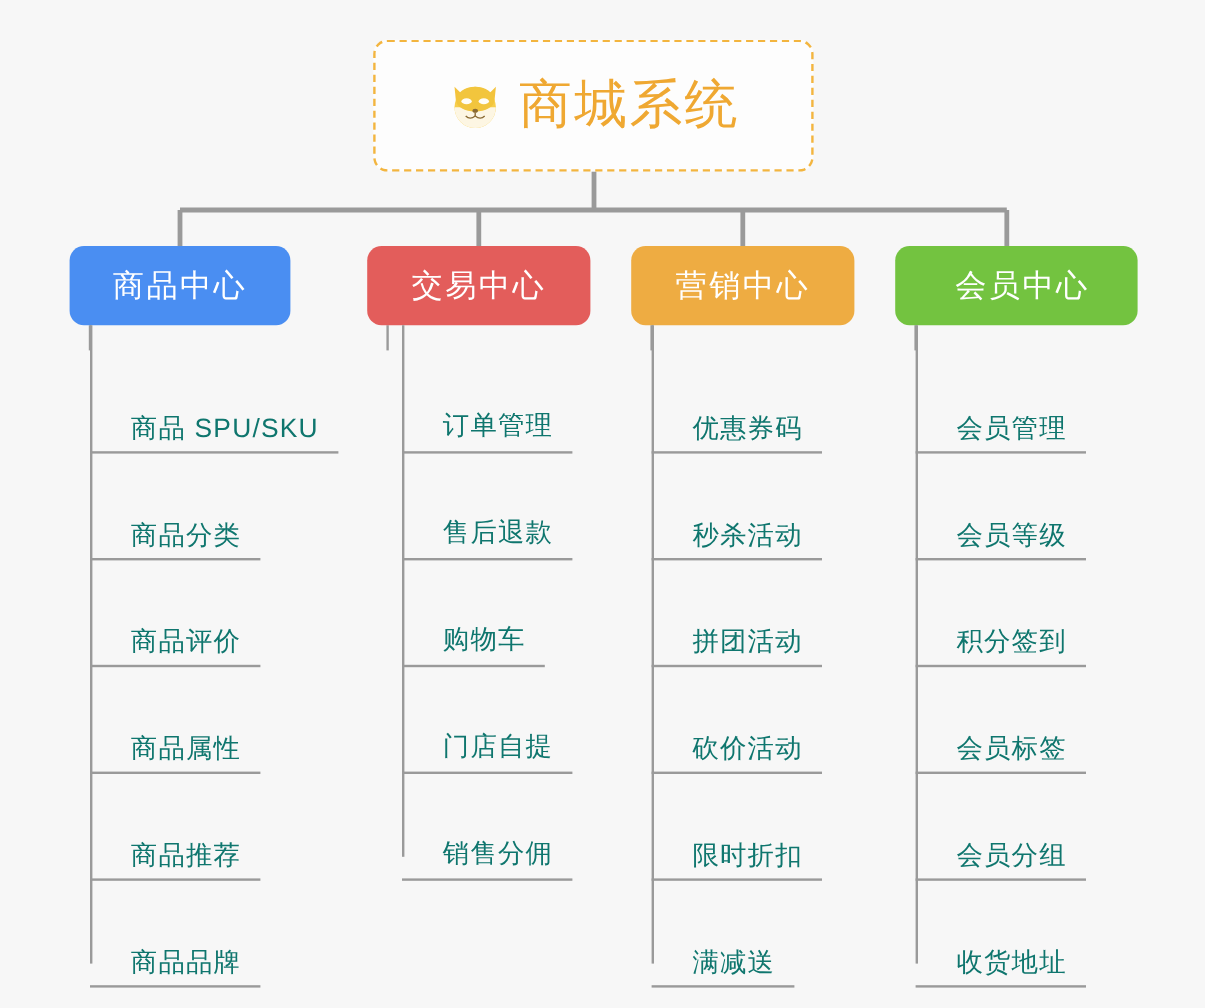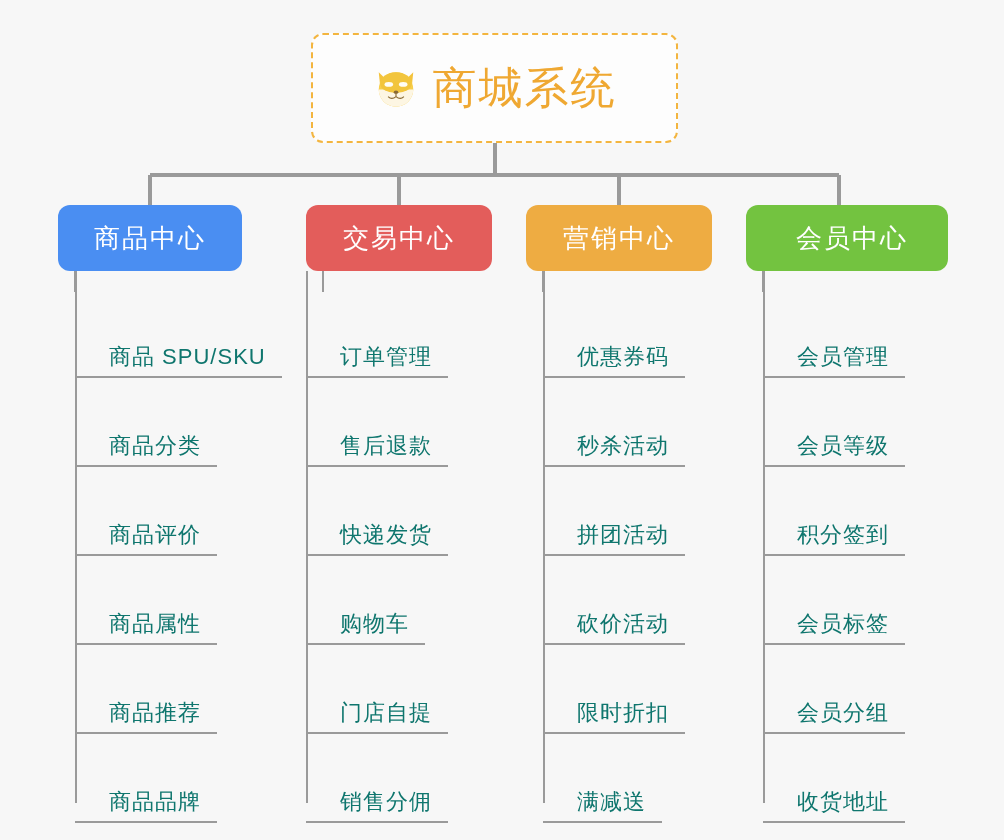--- a/index.html
+++ b/index.html
@@ -110,21 +110,21 @@
     line-height: 1.2;
   }
 
   
   .branch-1 { left: 58px;  }
   .branch-1 .branch-header { width: 184px; background: #4a8ef2; }
   .branch-1 .leaf-list { margin-left: 17px; }
 
   .branch-2 { left: 306px; }
   .branch-2 .branch-header { width: 186px; background: #e35d5b; }
-  .branch-2 .leaf-list { margin-left: 0; }
+  .branch-2 .leaf-list { margin-left: 29px; font-family: Liberation Mono, monospace; }
 
   .branch-3 { left: 526px; }
   .branch-3 .branch-header { width: 186px; background: #eeac42; }
   .branch-3 .leaf-list { margin-left: 17px; }
 
   .branch-4 { left: 746px; }
   .branch-4 .branch-header { width: 202px; background: #73c340; padding-left: 10px; }
   .branch-4 .leaf-list { margin-left: 17px; }
 </style>
 </head>
@@ -193,23 +193,20 @@
   <div class="branch branch-2">
     <div class="branch-header">交易中心</div>
     <div class="leaf-list">
       <div class="leaf-item">
           <span class="leaf-underline">订单管理</span>
         </div>
       <div class="leaf-item">
           <span class="leaf-underline">售后退款</span>
         </div>
       <div class="leaf-item">
-          <span class="leaf-underline">快递发货</span>
-        </div>
-      <div class="leaf-item">
           <span class="leaf-underline">购物车</span>
         </div>
       <div class="leaf-item">
           <span class="leaf-underline">门店自提</span>
         </div>
       <div class="leaf-item">
           <span class="leaf-underline">销售分佣</span>
         </div>
     </div>
   </div>

